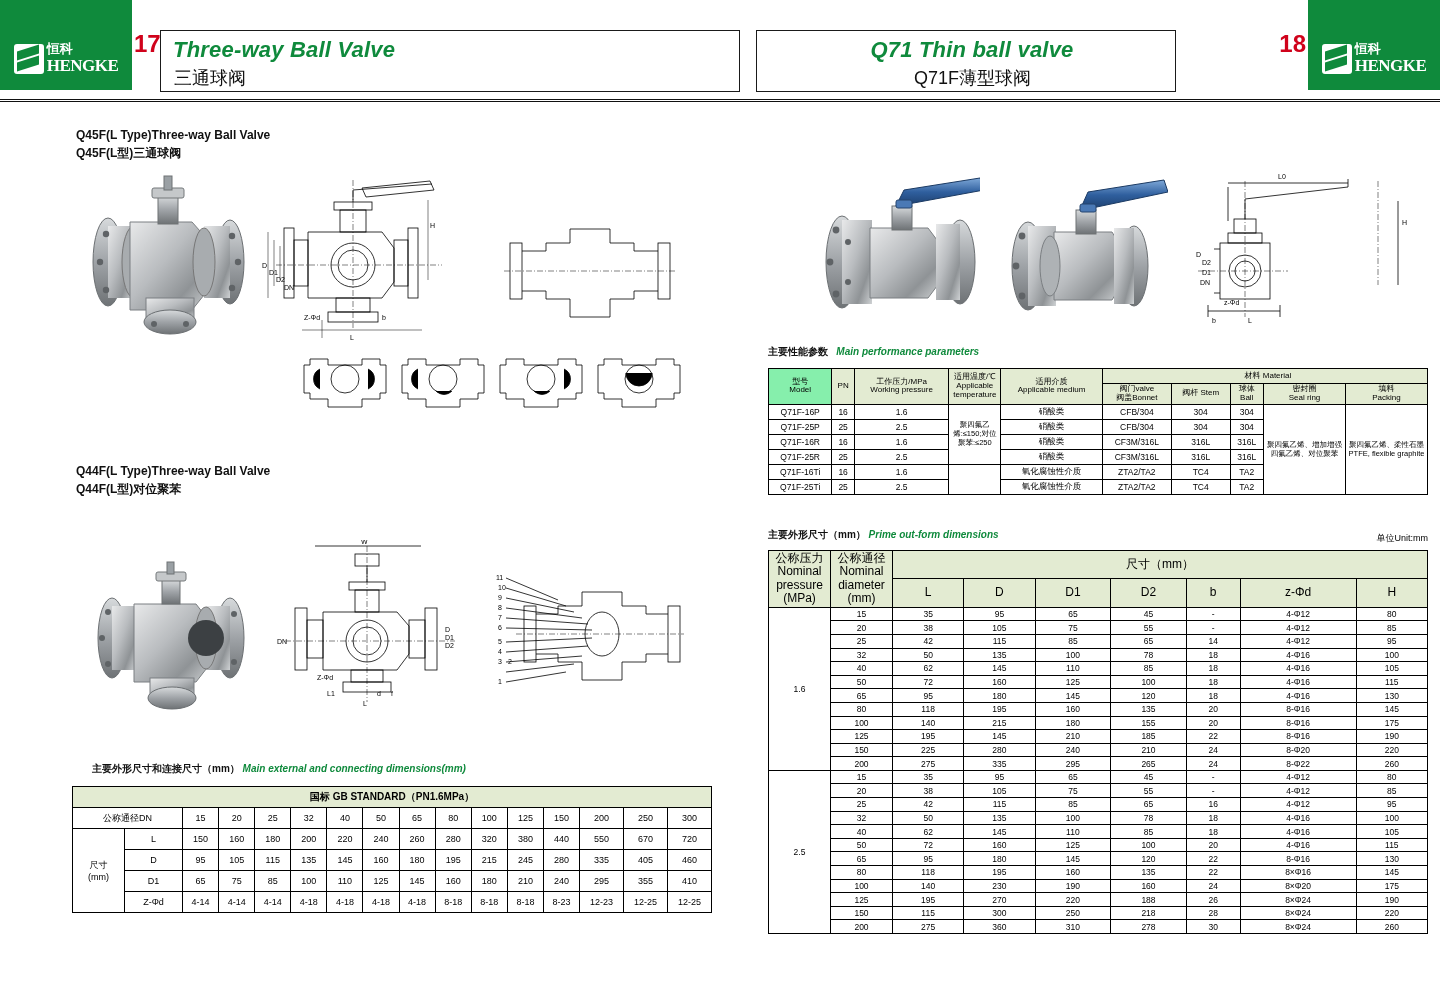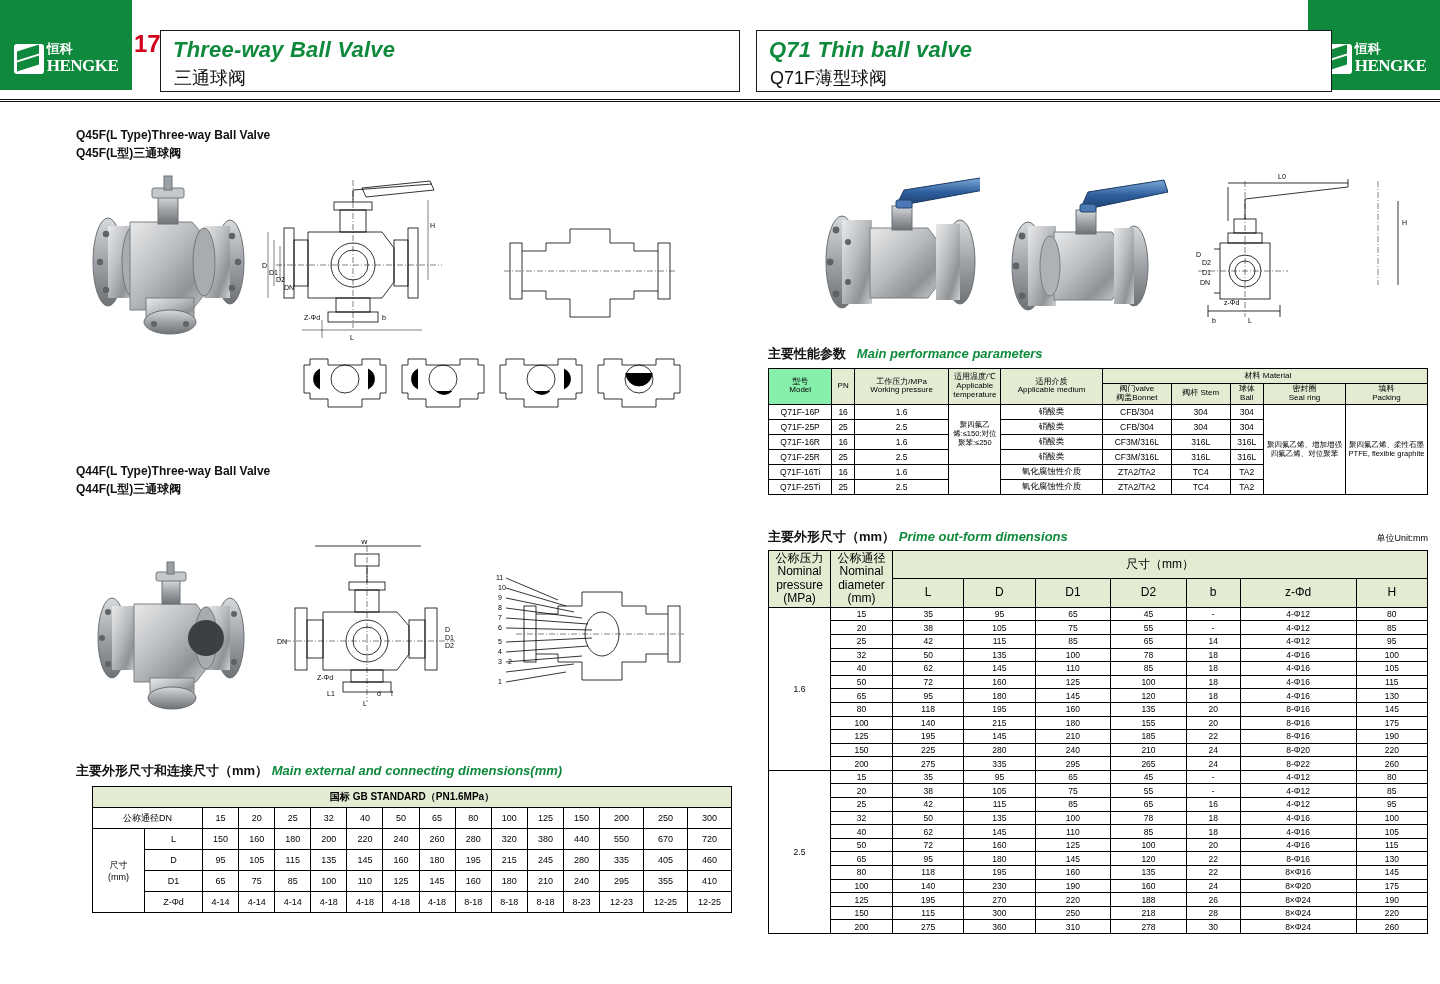--- a/index.html
+++ b/index.html
@@ -50,32 +50,32 @@
   }
   .page-num.left { left:134px; }
   .page-num.right { right:134px; }
 
   
   .hdr {
     position:absolute; top:30px; height:62px;
     border:1px solid #1a1a1a; background:#fff;
   }
   .hdr.left { left:160px; width:580px; }
-  .hdr.right { left:756px; width:576px; }
+  .hdr.right { left:756px; width:420px;text-align:center; }
   .hdr-title {
     font-family:"Liberation Sans", sans-serif; font-weight:bold; font-style:italic;
     color:#0f8a3c; font-size:22px; margin:6px 0 0 12px; letter-spacing:0.2px;
   }
   .hdr-sub { font-size:18px; margin:3px 0 0 13px; color:#111; }
 
   .hdr-rule { position:absolute; left:0; right:0; top:99px; height:1px; background:#111; }
   .hdr-rule2 { position:absolute; left:0; right:0; top:101px; height:1px; background:#111; }
 
   
-  .sec-title { position:absolute; font-size:13px; font-weight:bold; }
+  .sec-title { position:absolute; font-size:10px; font-weight:bold; }
   .sec-title .cn { color:#111; }
   .sec-title .en { color:#0f8a3c; font-style:italic; }
 
   .label-blk { position:absolute; font-size:12px; font-weight:bold; color:#111; line-height:1.5; }
 
   
   .photo, .draw {
     position:absolute;
     background:#ffffff;
   }
@@ -89,21 +89,21 @@
   }
 
   .perf-tbl { position:absolute; left:768px; top:368px; width:660px; }
   .perf-tbl td { height:15px; }
   .perf-tbl .hrow td { background:#e3ebd2; font-size:8px; line-height:1.12; }
 
   .dim-tbl { position:absolute; left:768px; top:550px; width:660px; }
   .dim-tbl td { height:13.6px; font-size:8.5px; }
   .dim-tbl .hrow td { background:#e3ebd2; font-size:12px; line-height:1.12; }
 
-  .bottom-tbl { position:absolute; left:92px; top:786px; width:640px; }
+  .bottom-tbl { position:absolute; left:72px; top:786px; width:640px; }
   .bottom-tbl td { height:21px; font-size:9px; }
 
   .unit-note { position:absolute; right:12px; top:532px; font-size:9px; }
 </style>
 </head>
 <body>
 
 <div class="page">
 
   <div class="topbar-left"></div>
@@ -141,21 +141,21 @@
   </div>
   <div class="hdr-rule"></div>
   <div class="hdr-rule2"></div>
 
   <div class="label-blk" style="left:76px; top:126px;">
     <div>Q45F(L Type)Three-way Ball Valve</div>
     <div>Q45F(L型)三通球阀</div>
   </div>
   <div class="label-blk" style="left:76px; top:462px;">
     <div>Q44F(L Type)Three-way Ball Valve</div>
-    <div>Q44F(L型)三通球阀</div>
+    <div>Q44F(L型)对位聚苯</div>
   </div>
 
   <div class="photo" style="left:80px; top:170px; width:180px; height:170px;">
     <svg width="180" height="170" viewBox="0 0 180 170">
       <defs>
         <linearGradient id="m1" x1="0" y1="0" x2="1" y2="1">
           <stop offset="0" stop-color="#e8e9ea"></stop>
             <stop offset=".45" stop-color="#b9bcbf"></stop>
           <stop offset=".75" stop-color="#8f9396"></stop>
             <stop offset="1" stop-color="#cfd2d4"></stop>
@@ -397,21 +397,21 @@
           <text x="2" y="70">6</text>
         <text x="2" y="84">5</text>
           <text x="2" y="94">4</text>
           <text x="2" y="104">3</text>
         <text x="12" y="104">2</text>
           <text x="2" y="124">1</text>
       </g>
     </svg>
   </div>
 
-  <div class="sec-title" style="left:76px; top:762px;text-align:right;">
+  <div class="sec-title" style="left:92px; top:762px;text-align:right;">
     <span class="cn">主要外形尺寸和连接尺寸（mm）</span>
     <span class="en">Main external and connecting dimensions(mm)</span>
   </div>
   <table class="bottom-tbl">
     <tbody id="bottom-tbody">
         <tr>
           <td colspan="16" style="background: rgb(227, 235, 210); font-weight: bold; font-size: 10px;">国标 GB STANDARD（PN1.6MPa）</td>
         </tr>
         <tr>
           <td colspan="2" style="width: 110px;">公称通径DN</td>

